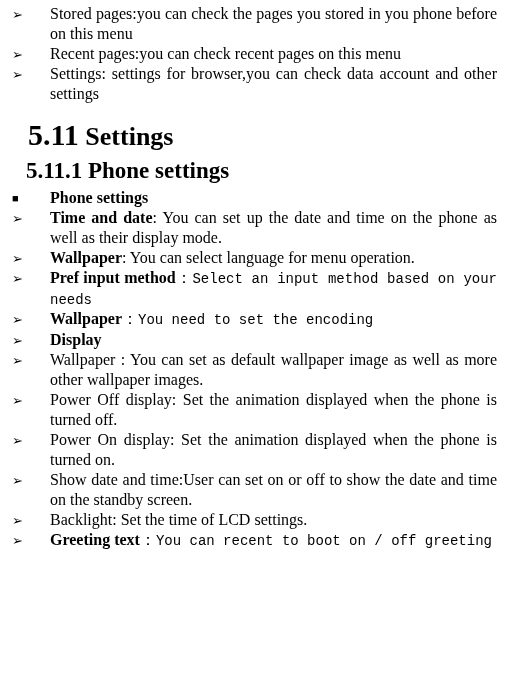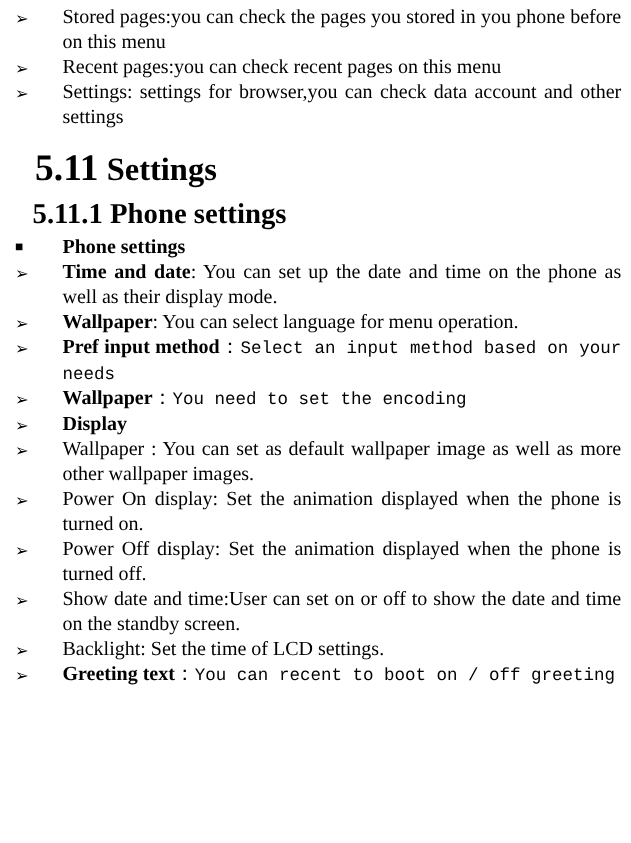--- a/index.html
+++ b/index.html
@@ -100,22 +100,22 @@
   <li class="indent-more" data-name="list-item-encoding">
     <span class="bold" data-name="label">Wallpaper</span><span data-name="colon">：</span><span class="small" data-name="text">You need to set the encoding</span>
   </li>
   <li class="indent-more" data-name="list-item-display">
     <span class="bold" data-name="label">Display</span>
   </li>
 </ul>
 
 <ul class="bullet-list bullet-arrow" data-name="display-sublist">
   <li data-name="list-item-wallpaper"><span data-name="text">Wallpaper : You can set as default wallpaper image as well as more other wallpaper images.</span></li>
+  <li data-name="list-item-power-off-display"><span data-name="text">Power Off display: Set the animation displayed when the phone is turned off.</span></li>
   <li data-name="list-item-power-on-display"><span data-name="text">Power On display: Set the animation displayed when the phone is turned on.</span></li>
-  <li data-name="list-item-power-off-display"><span data-name="text">Power Off display: Set the animation displayed when the phone is turned off.</span></li>
   <li data-name="list-item-show-date-time"><span data-name="text">Show date and time:User can set on or off to show the date and time on the standby screen.</span></li>
   <li data-name="list-item-backlight"><span data-name="text">Backlight: Set the time of LCD settings.</span></li>
 </ul>
 
 <ul class="bullet-list bullet-arrow" data-name="phone-settings-list-2">
   <li class="indent-more" data-name="list-item-greeting-text">
     <span class="bold" data-name="label">Greeting text</span><span data-name="colon">：</span><span class="small" data-name="text">You can recent to boot on / off greeting</span>
   </li>
 </ul>
 

